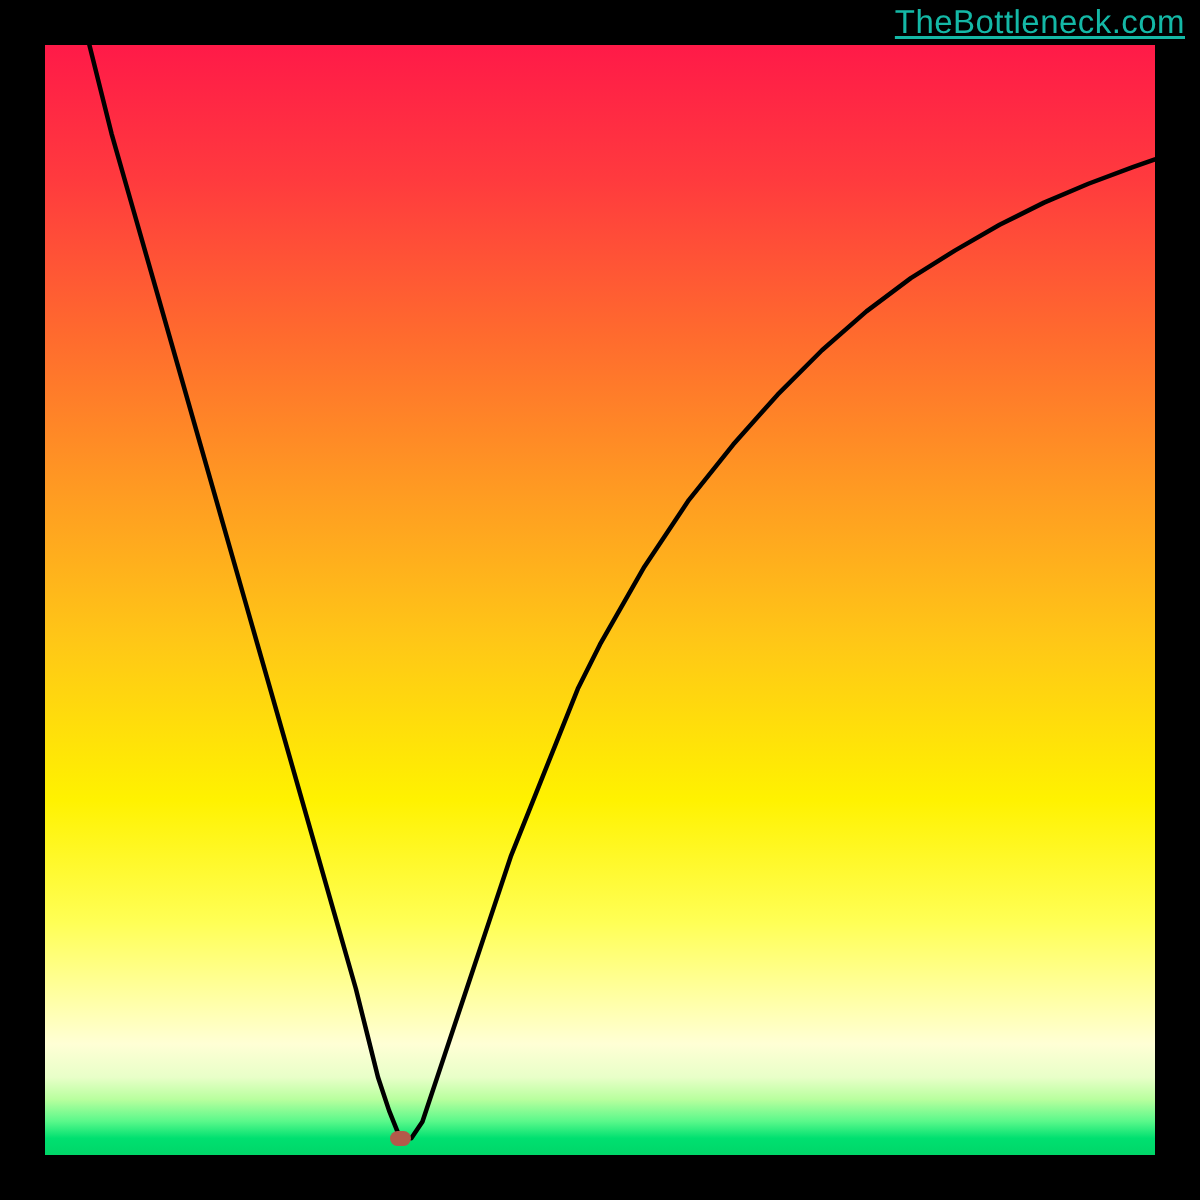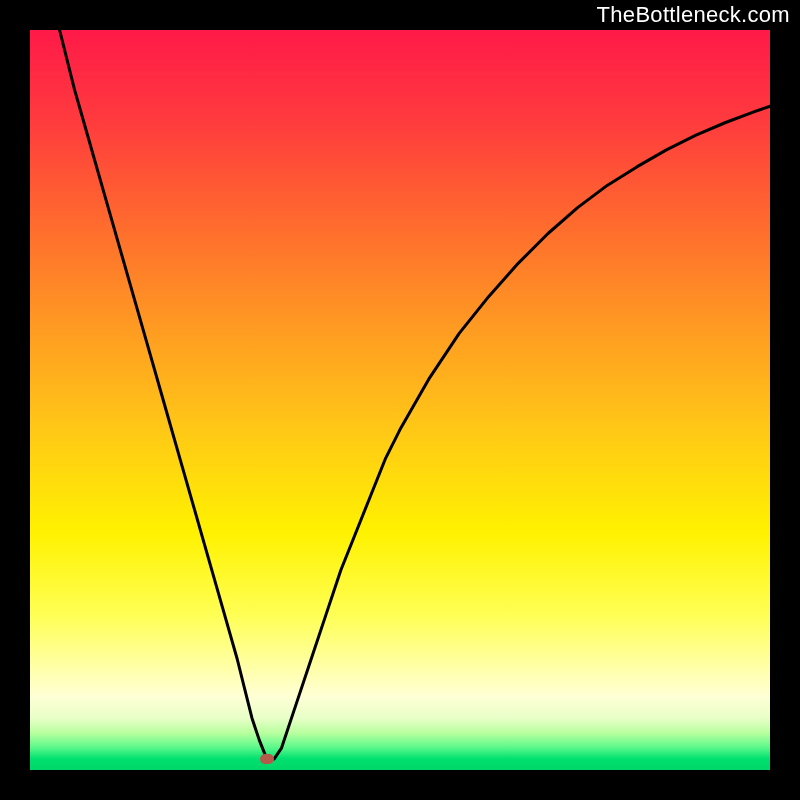--- a/index.html
+++ b/index.html
@@ -14,25 +14,26 @@
   .frame {
     position: relative;
     width: 800px;
     height: 800px;
     background: #000;
   }
   .watermark {
     position: absolute;
     top: 2px;
     right: 10px;
-    color: #ffffff;
+    color: #14b8a6;
     font-size: 22px;
     font-weight: 500;
     letter-spacing: 0.3px;
     user-select: none;
+    text-decoration: underline;
   }
   .plot {
     position: absolute;
     left: 30px;
     top: 30px;
     width: 740px;
     height: 740px;
     
     background: linear-gradient(
       to bottom,

